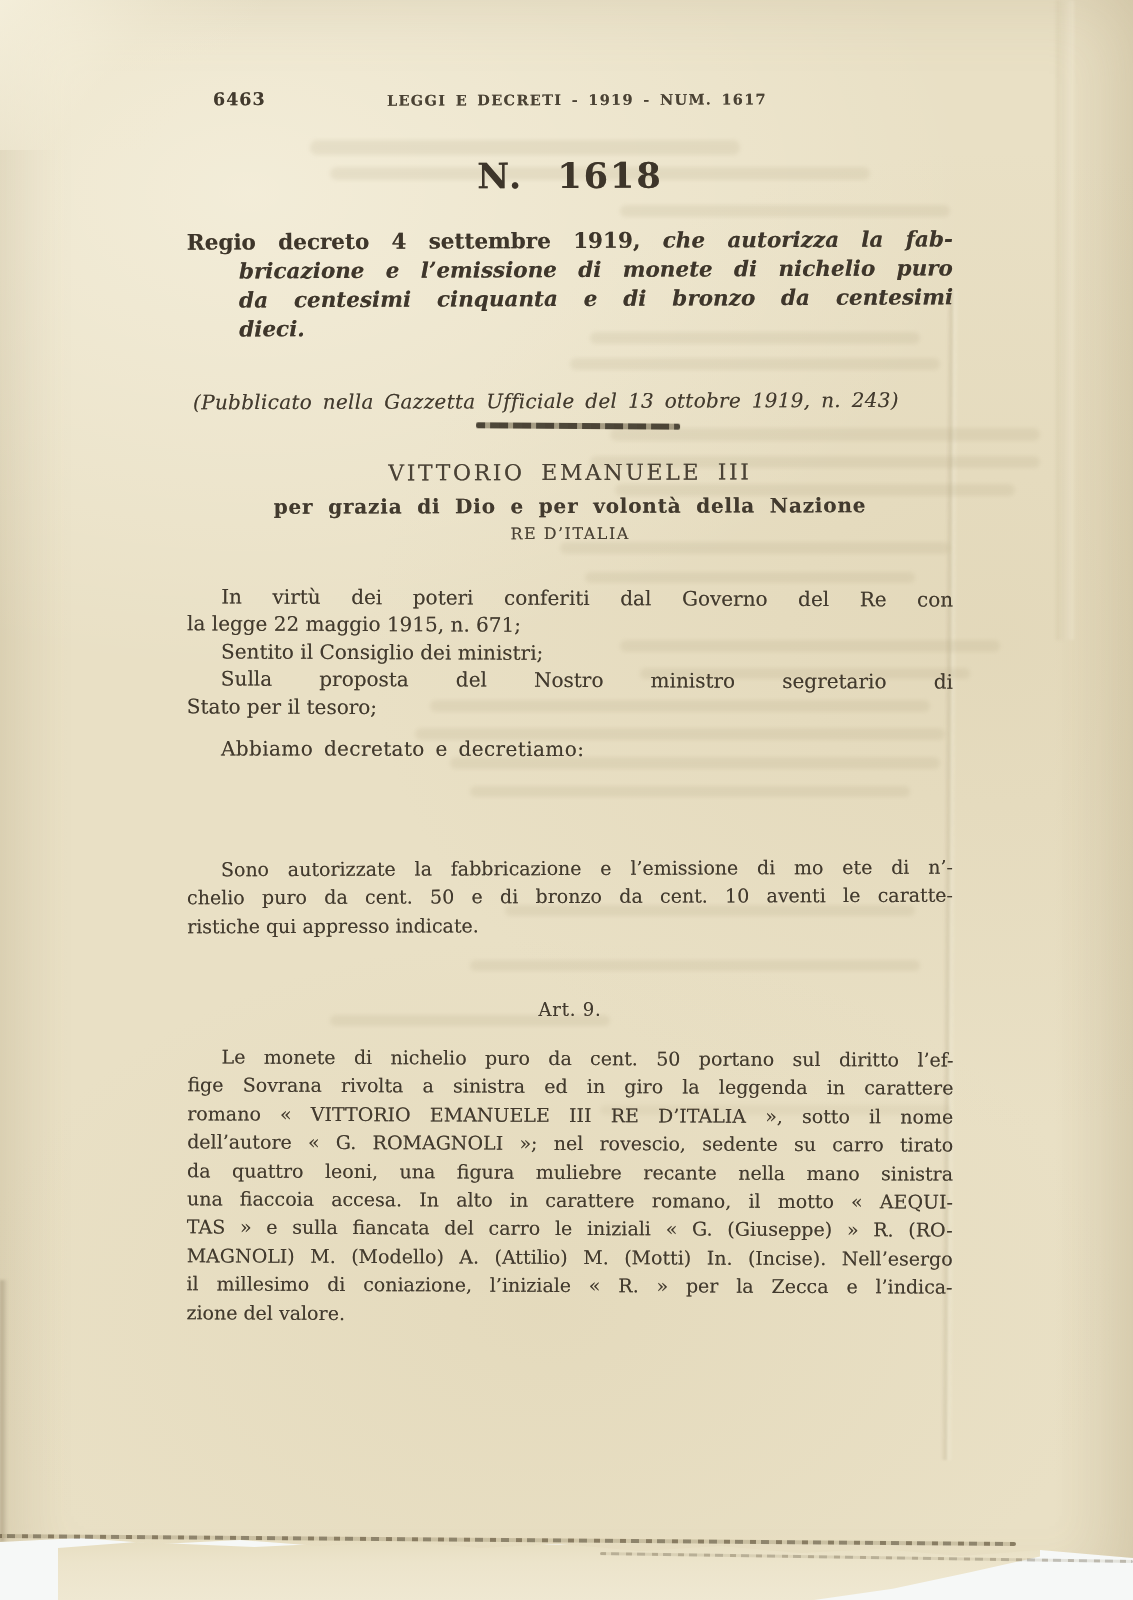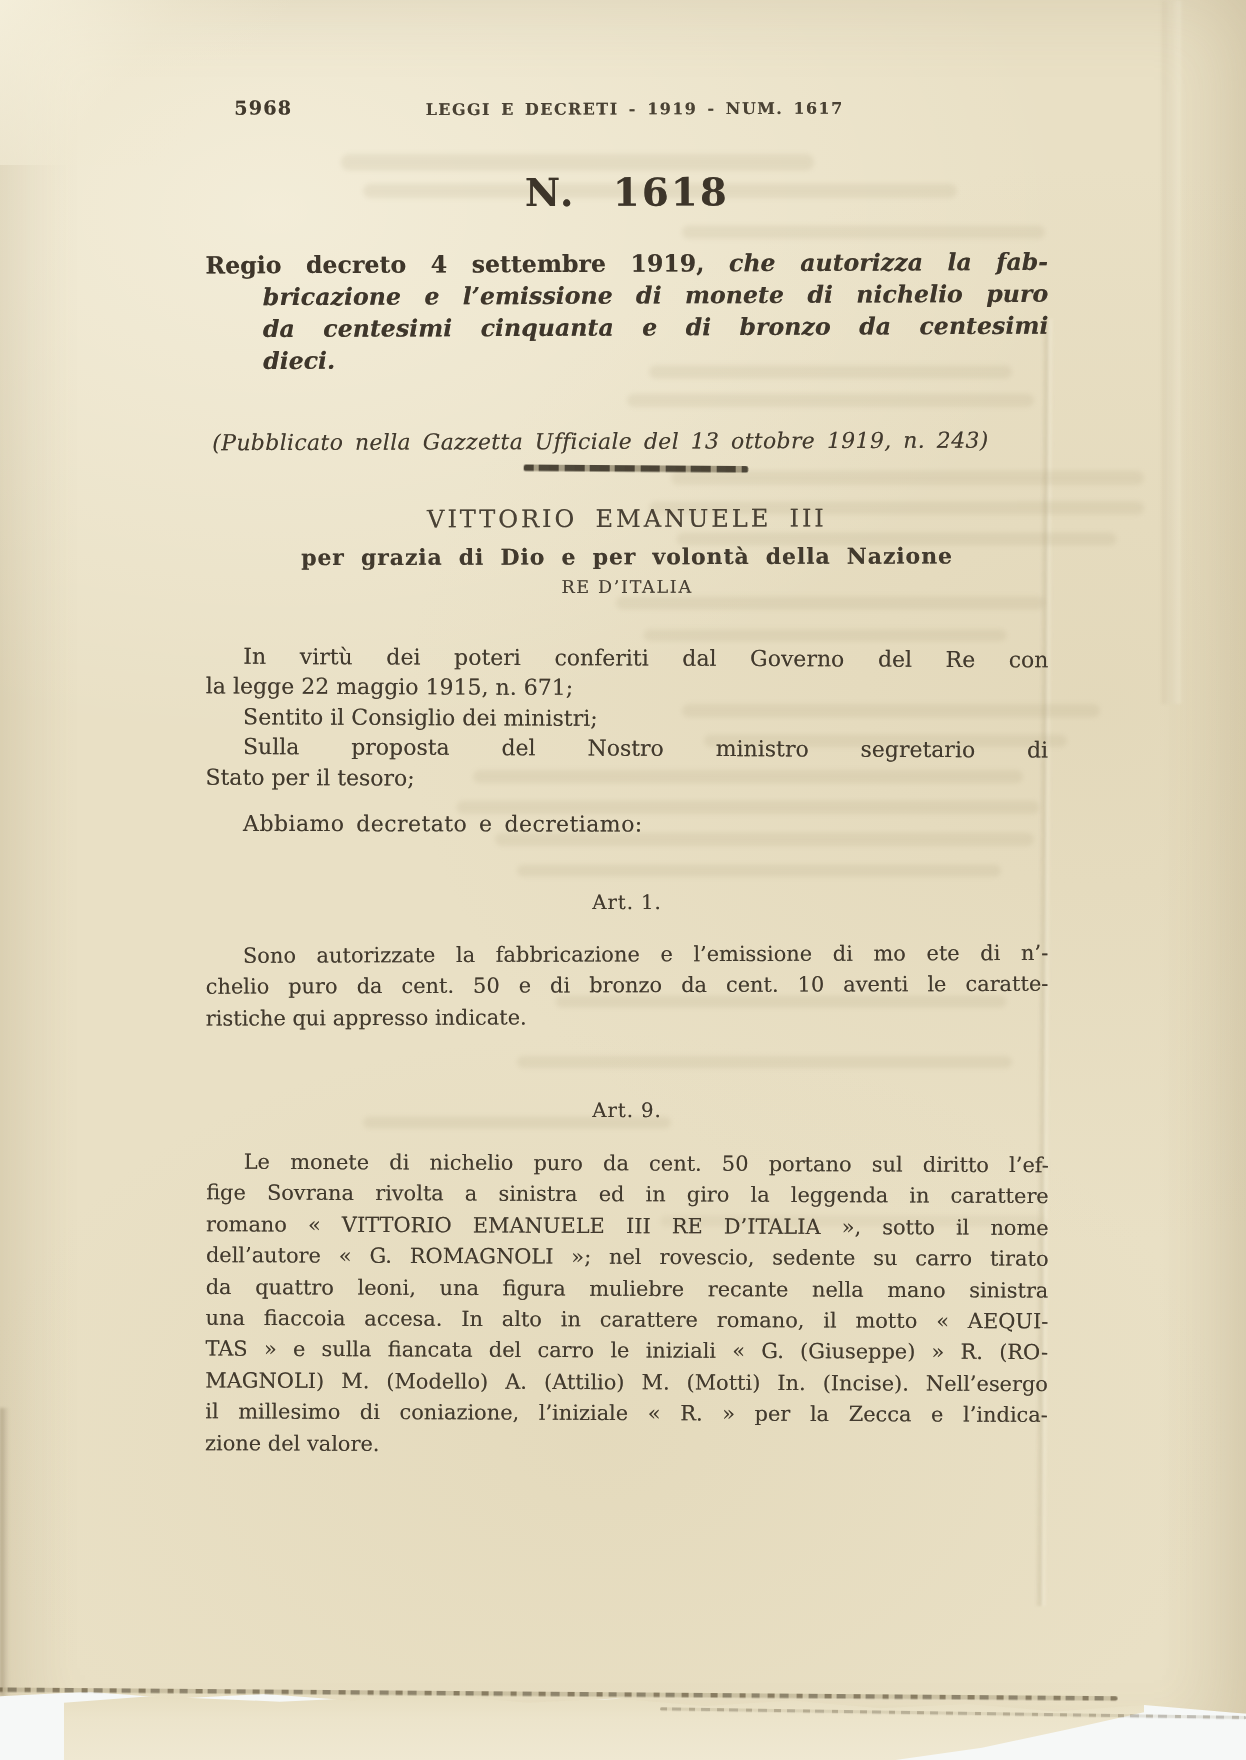--- a/index.html
+++ b/index.html
@@ -125,21 +125,21 @@
   <div class="ghost" style="left:450px;top:757px;width:490px;height:12px"></div>
   <div class="ghost" style="left:470px;top:786px;width:440px;height:11px"></div>
   <div class="ghost" style="left:505px;top:905px;width:410px;height:11px"></div>
   <div class="ghost" style="left:470px;top:960px;width:450px;height:11px"></div>
   <div class="ghost" style="left:330px;top:1015px;width:280px;height:11px"></div>
   <div class="ghost" style="left:600px;top:1105px;width:350px;height:10px;opacity:0.1"></div>
 
   <div class="content">
 
     <div class="pagehead">
-      <span class="pagenum">5968</span>
+      <span class="pagenum">6463</span>
       <span class="running">LEGGI E DECRETI - 1919 - NUM. 1617</span>
     </div>
 
     <div class="decno">N. 1618</div>
 
     <div class="title">
       <div class="tline jl"><span>Regio decreto 4 settembre 1919, </span><span class="lead-italic">che autorizza la fab-</span></div>
       <div class="titlelines lines">
           <div class="tline">bricazione e l’emissione di monete di nichelio puro</div>
           <div class="tline">da centesimi cinquanta e di bronzo da centesimi</div>
@@ -167,21 +167,20 @@
           <div class="tline">Sentito il Consiglio dei ministri;</div>
         </div>
       <div class="para lines">
           <div class="tline">Sulla proposta del Nostro ministro segretario di</div>
           <div class="tline">Stato per il tesoro;</div>
         </div>
     </div>
 
     <div class="decreto">Abbiamo decretato e decretiamo:</div>
 
-    <div class="arthead art1h">Art. 1.</div>
     <div class="artbody art1b para lines">
         <div class="tline">Sono autorizzate la fabbricazione e l’emissione di mo ete di n’-</div>
         <div class="tline">chelio puro da cent. 50 e di bronzo da cent. 10 aventi le caratte-</div>
         <div class="tline">ristiche qui appresso indicate.</div>
       </div>
 
     <div class="arthead art2h">Art. 9.</div>
     <div class="artbody art2b para lines">
         <div class="tline">Le monete di nichelio puro da cent. 50 portano sul diritto l’ef-</div>
         <div class="tline">fige Sovrana rivolta a sinistra ed in giro la leggenda in carattere</div>

